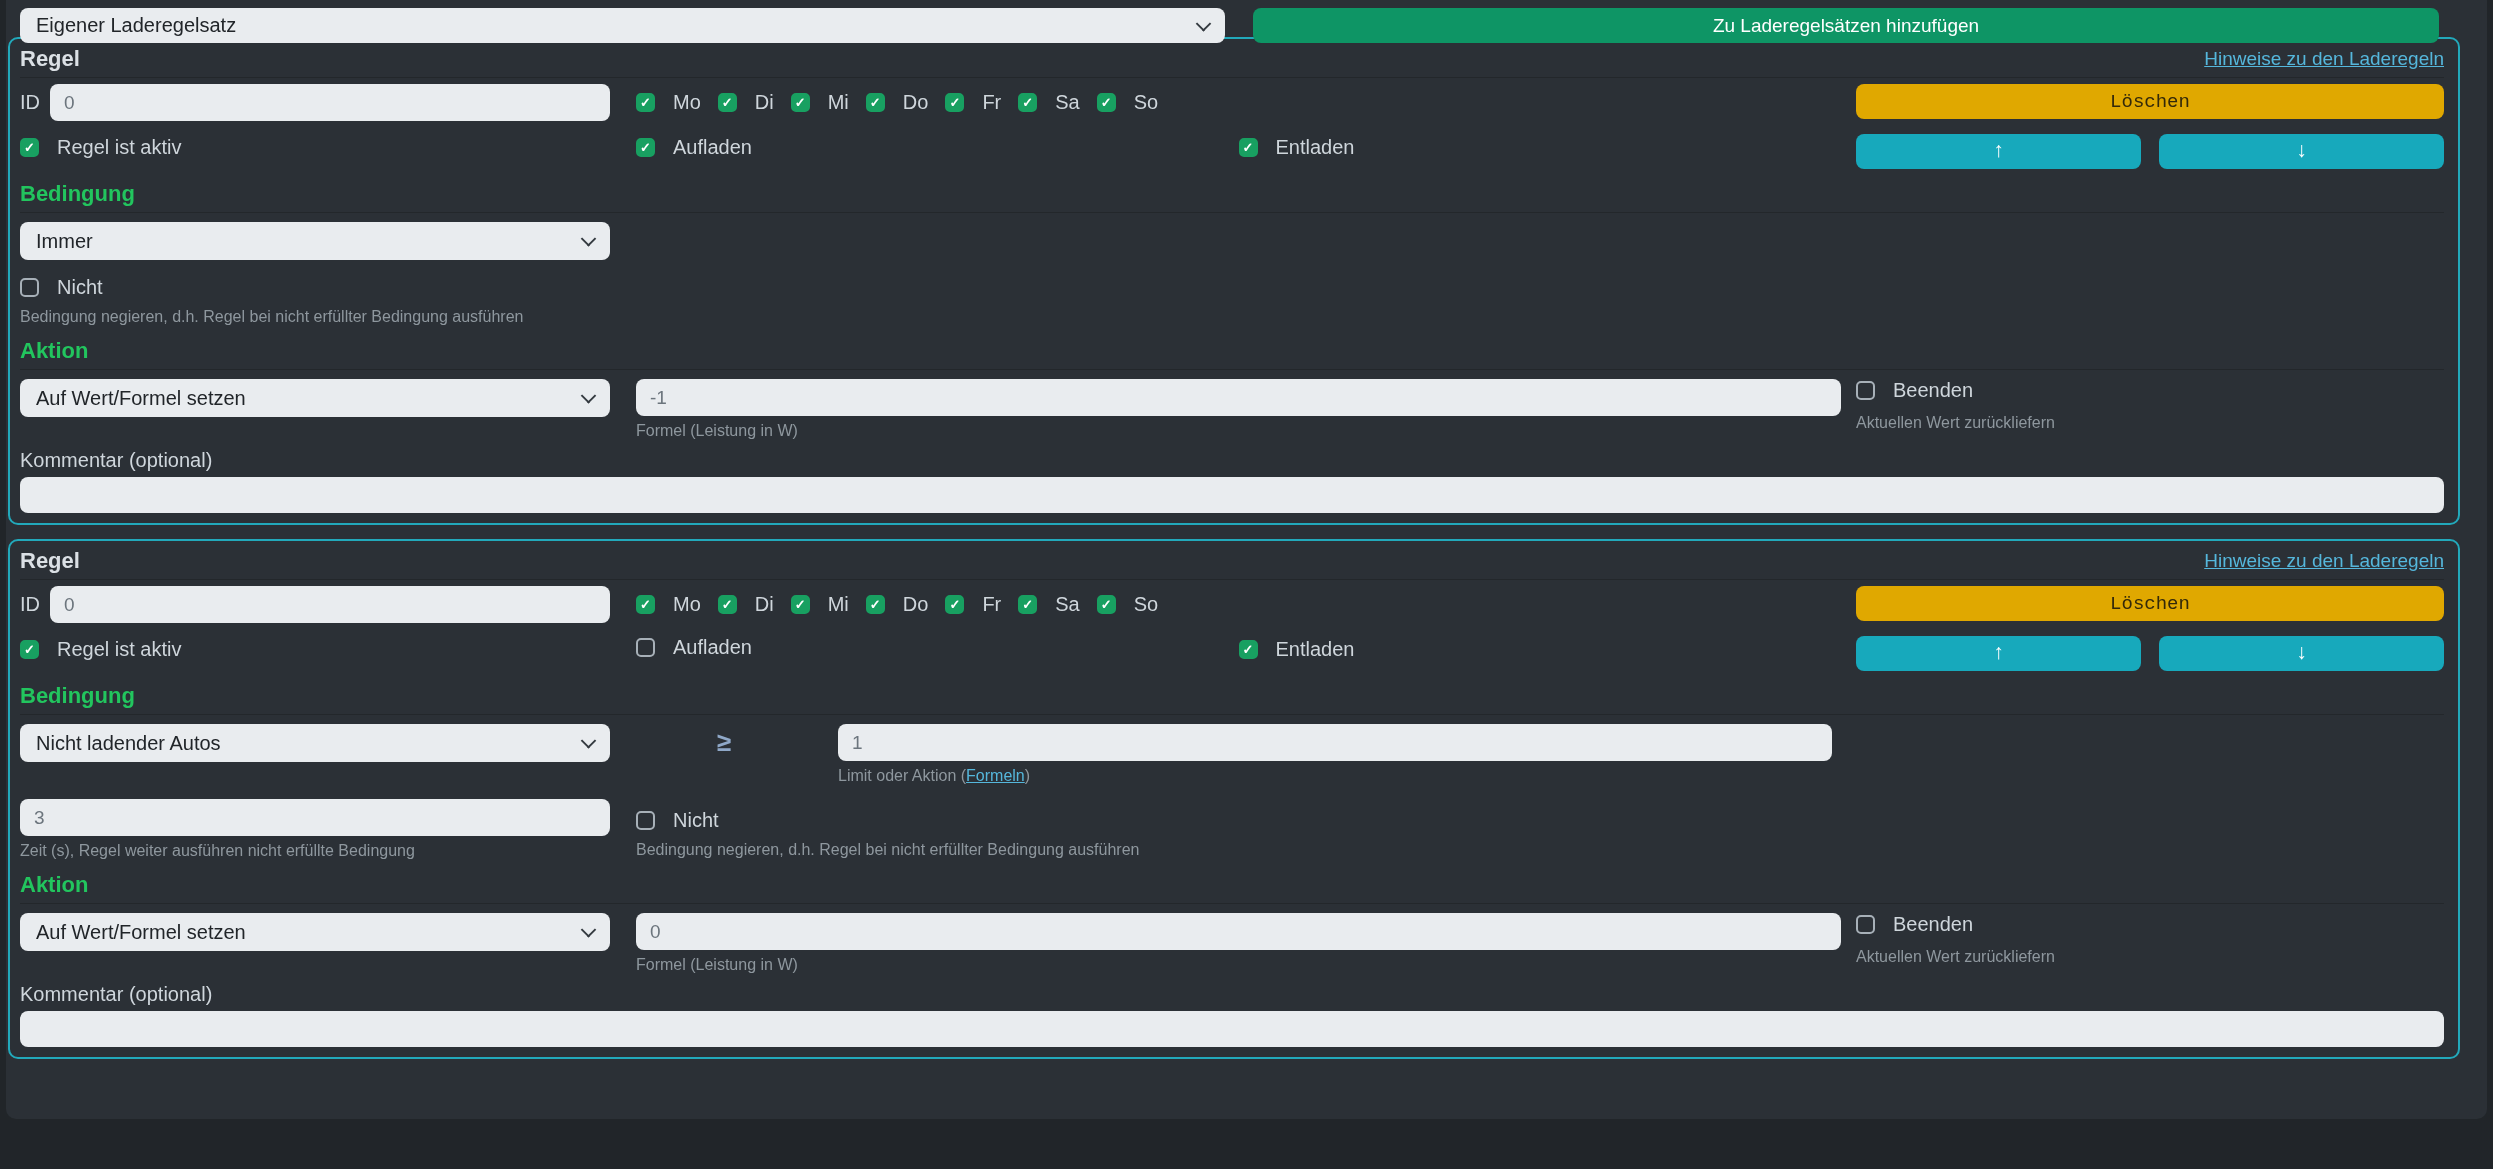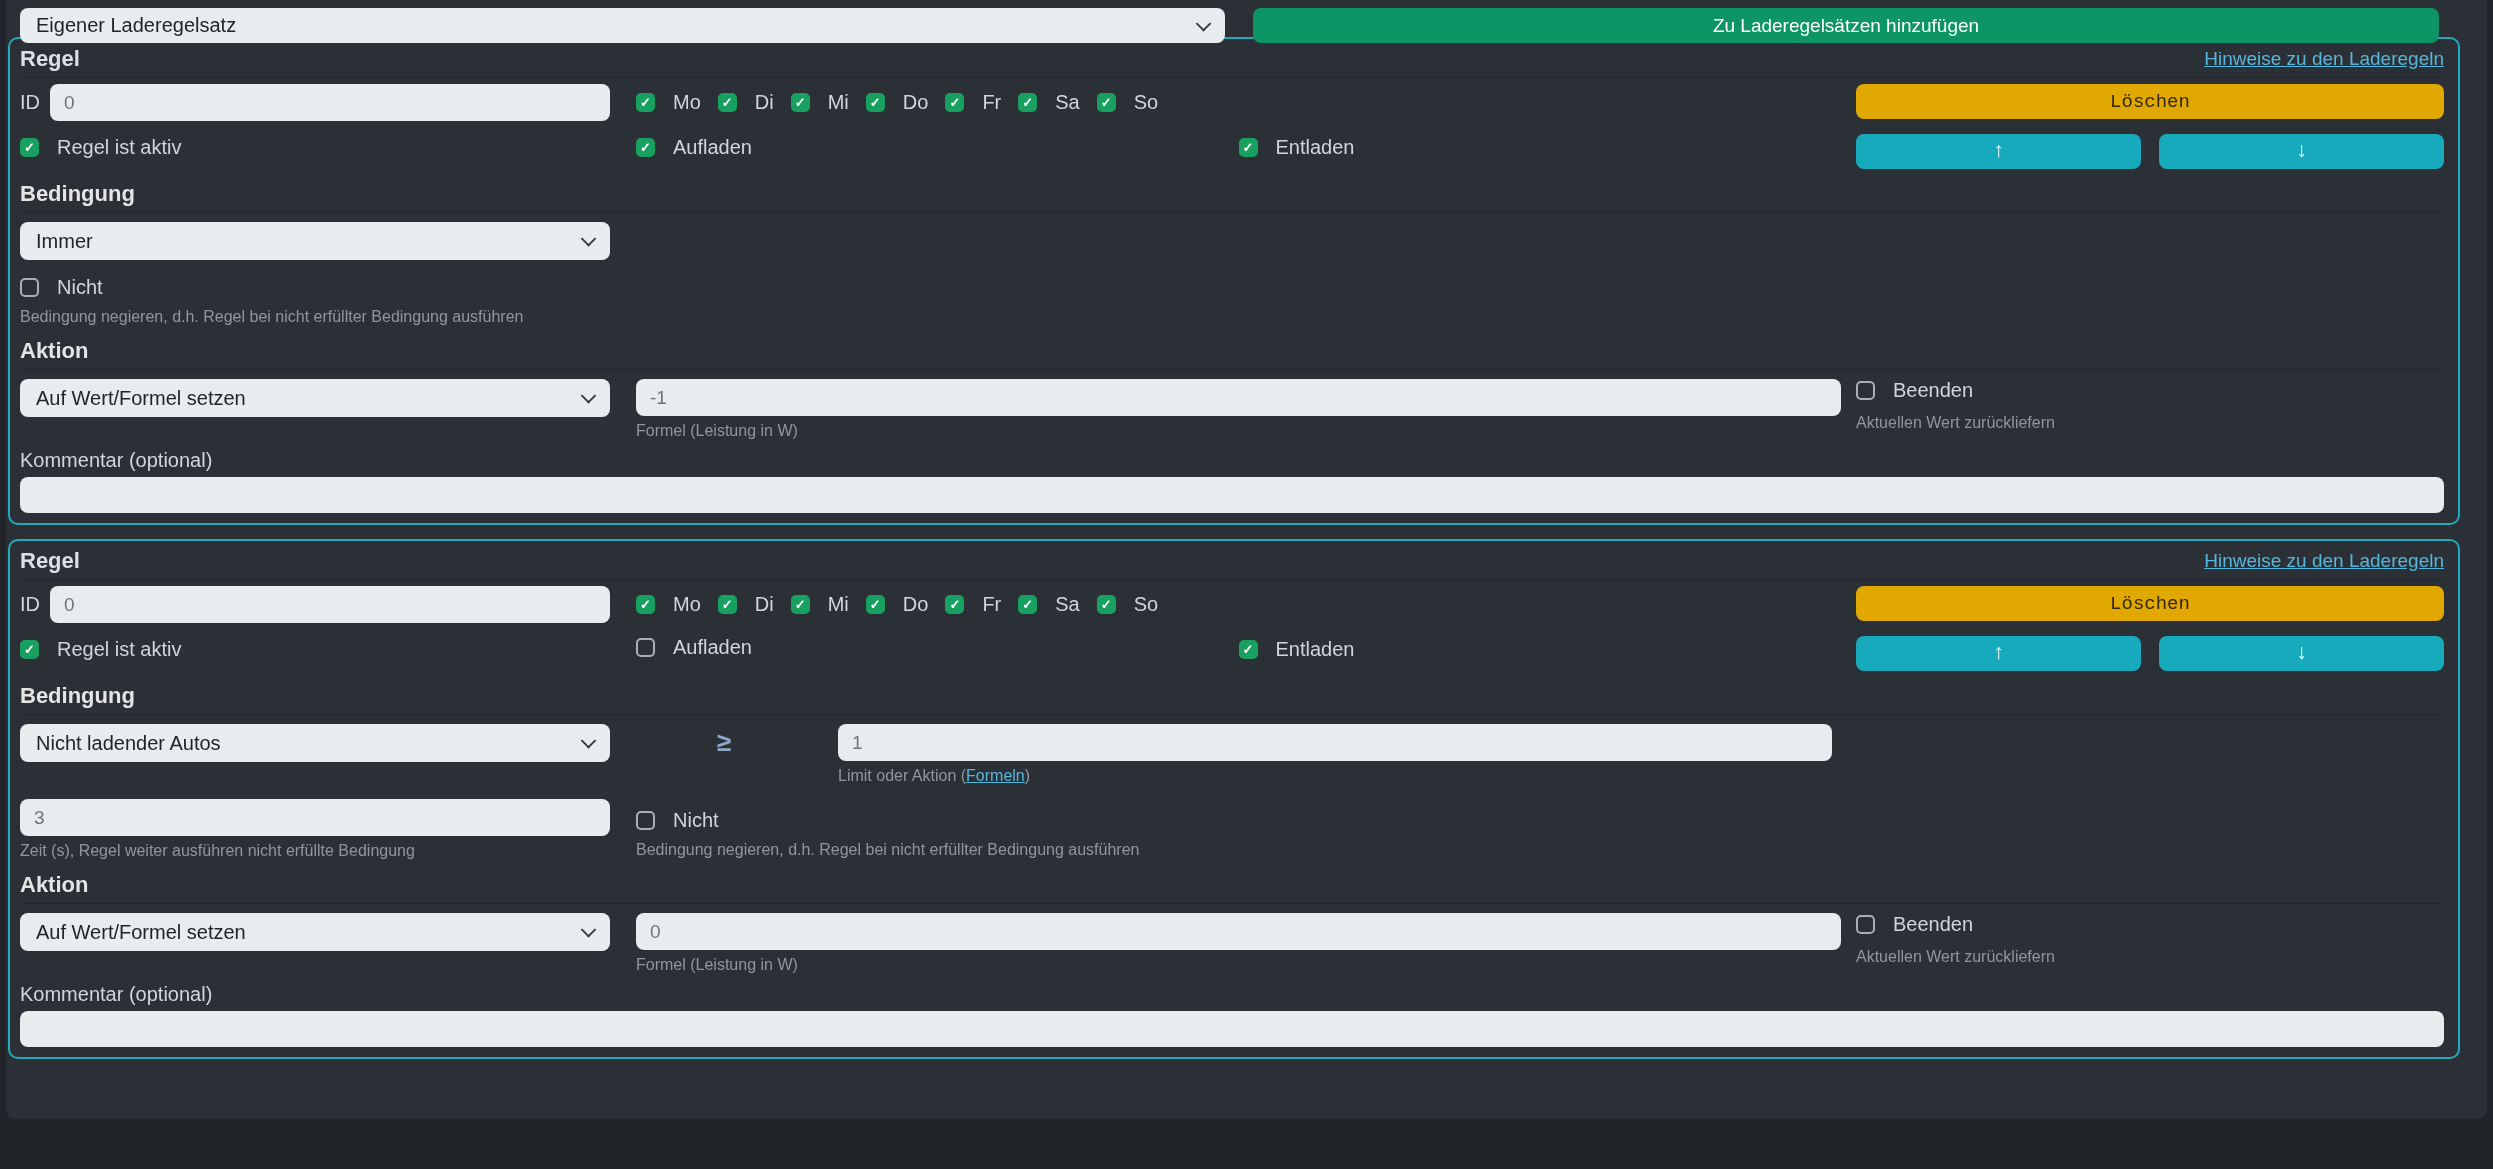--- a/index.html
+++ b/index.html
@@ -37,21 +37,21 @@
     margin:10px 27px 14px 2px; border:2px solid #22a9bb; border-radius:10px;
     padding:2px 14px 10px 10px; background:#2b3036;
   }
   .panel-header{
     display:flex; justify-content:space-between; align-items:center;
     border-bottom:1px solid #23272b; padding:5px 0 5px;
   }
   .h-main{ font-size:22px; font-weight:700; color:#dbe0e5; margin:0; }
   .hint-link{ color:#55b7dc; text-decoration:underline; font-size:19px; cursor:pointer; }
   .sec-heading{
-    font-size:22px; font-weight:700; color:#e5e5e5;
+    font-size:22px; font-weight:700; color:#22c55e;
     border-bottom:1px solid #23272b; padding-bottom:5px; margin:12px 0 9px;
   }
   .row{ display:flex; align-items:flex-start; }
   .col-left{ flex:0 0 590px; }
   .col-mid{ flex:1; margin-left:26px; min-width:0; }
   .col-right{ flex:0 0 588px; margin-left:15px; }
   .id-row{ margin-top:6px; }
   .id-wrap{ display:flex; align-items:center; gap:10px; }
   .lbl{ color:#cfd6dc; font-size:20px; }
   .tin{

